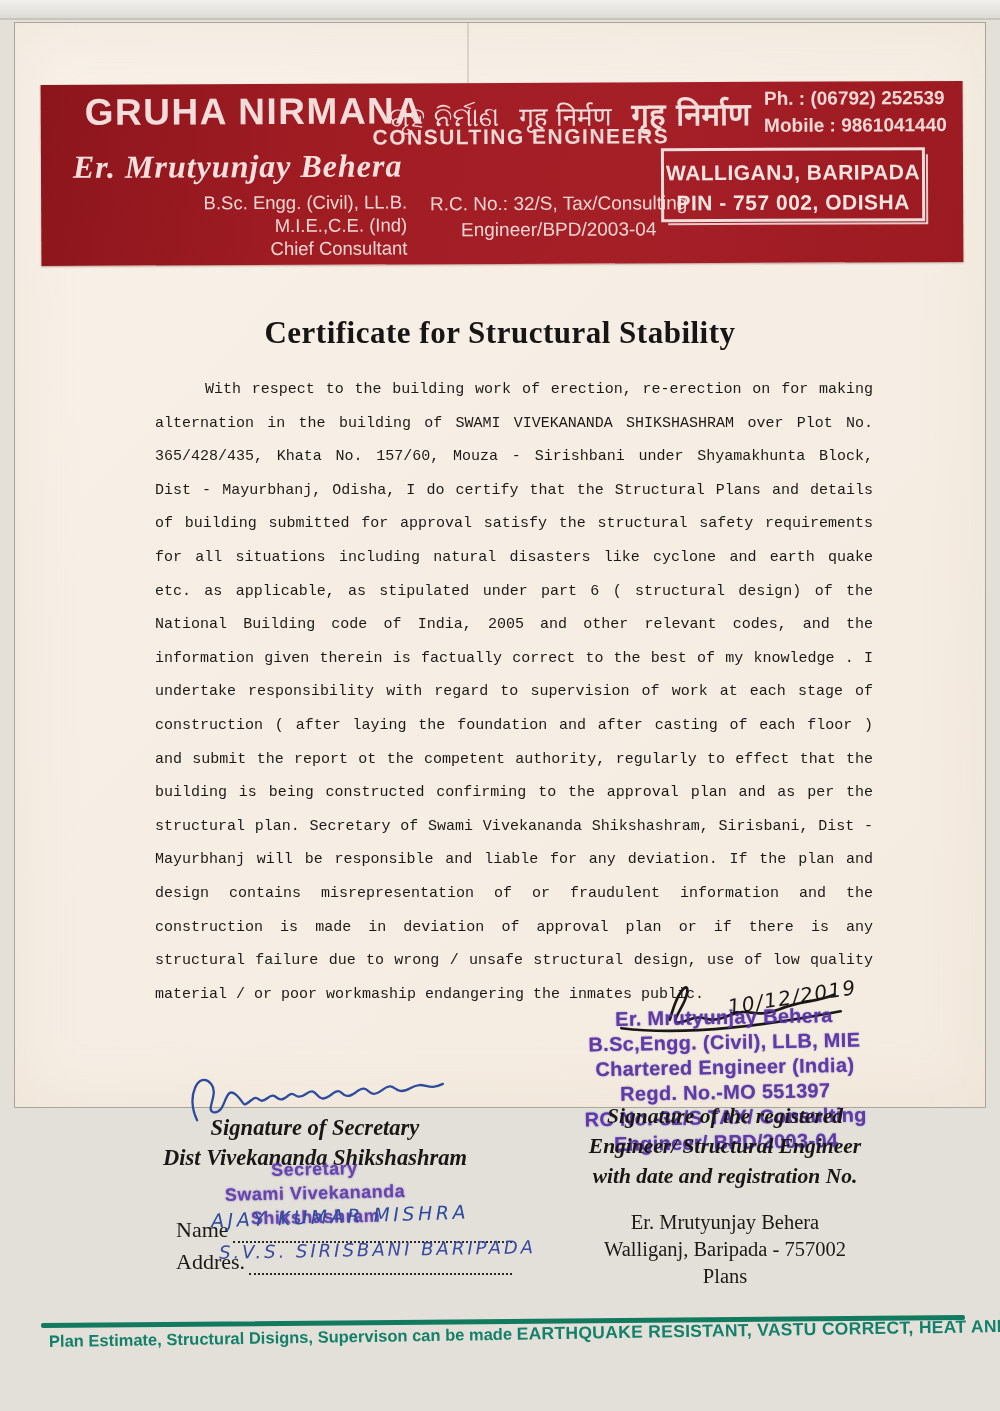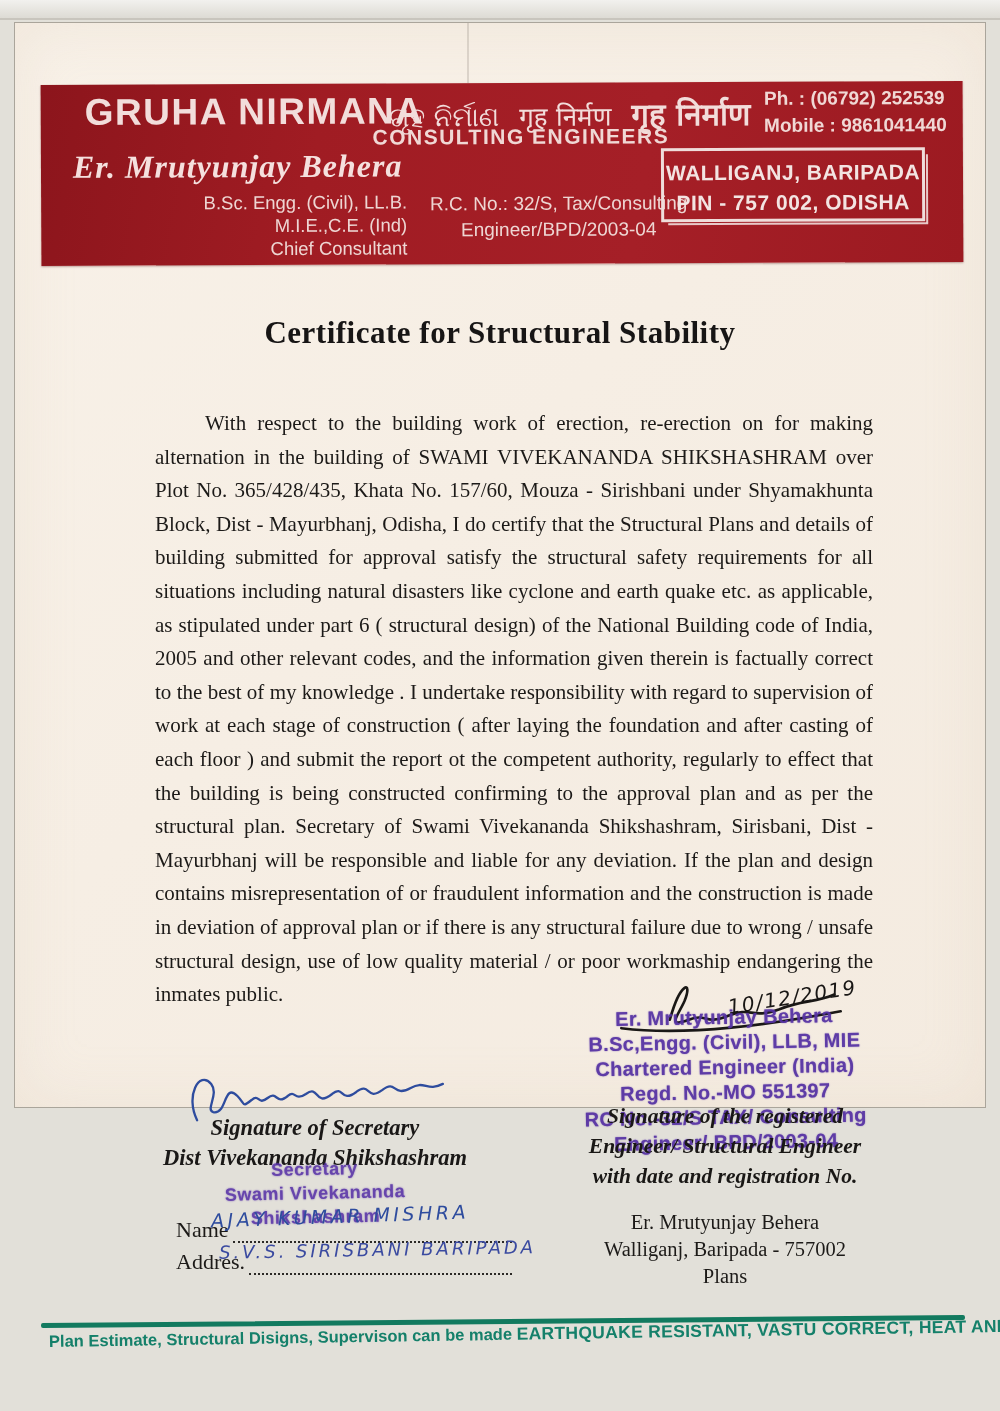--- a/index.html
+++ b/index.html
@@ -74,22 +74,22 @@
     pointer-events:none;
   }
 
   
   .title {
     position:absolute; left:0; top:292px; width:100%; text-align:center;
     font-family:"Liberation Serif", serif; font-weight:bold; font-size:31px; color:#171515;
     letter-spacing:.5px;
   }
   .bodytext {
-    position:absolute; left:140px; top:384px; width:718px;
-    font-family:Liberation Serif, serif; font-size:21px; line-height:33.6px;
+    position:absolute; left:140px; top:350px; width:718px;
+    font-family:Liberation Mono, monospace; font-size:15px; line-height:33.6px;
     color:#1c1a18; text-align:justify; text-indent:50px;
   }
 
   
   .sig-left { position:absolute; left:168px; top:1038px; width:272px; height:72px; }
   .cap-sec  {
     position:absolute; left:130px; top:1092px; width:340px; text-align:center;
     font:bold italic 22.5px "Liberation Serif", serif; color:#1a1817;
   }
   .cap-svs  {

